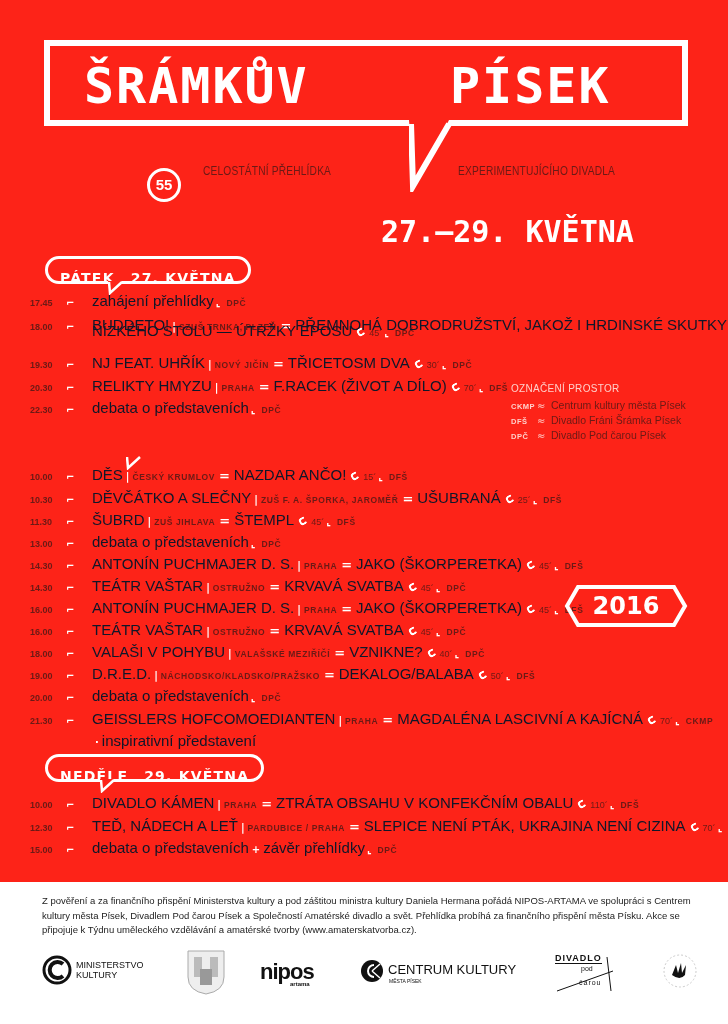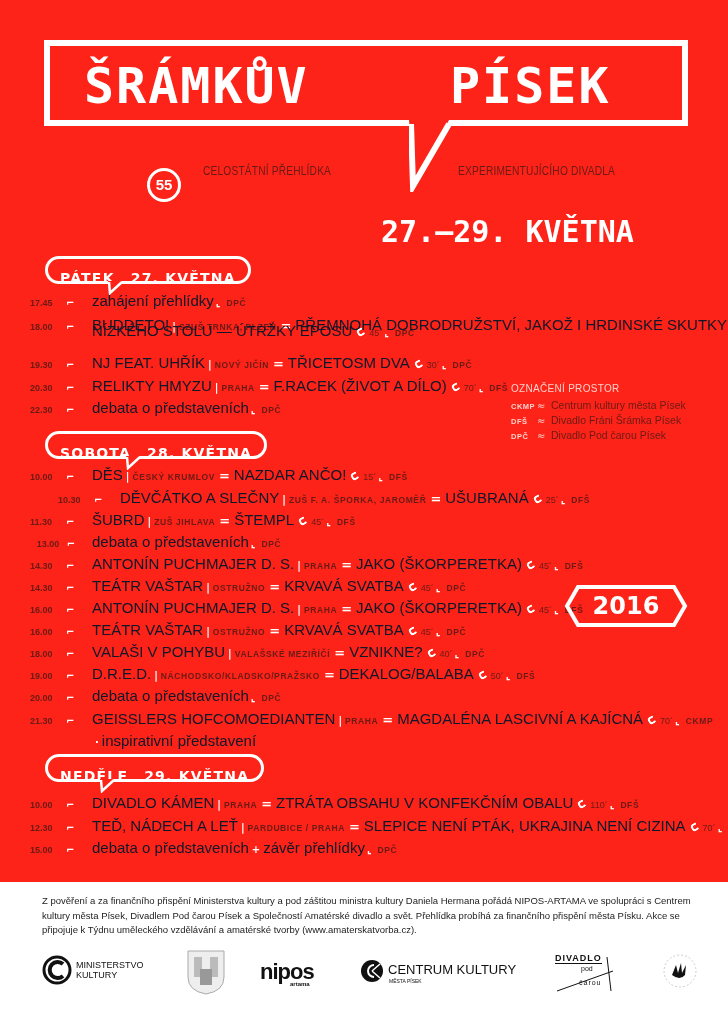--- a/index.html
+++ b/index.html
@@ -158,43 +158,40 @@
         <span class="legend-approx">≈</span>
         <span class="legend-name">Divadlo Fráni Šrámka Písek</span>
     </div>
     <div class="legend-row">
       <span class="legend-code">DPČ</span>
         <span class="legend-approx">≈</span>
         <span class="legend-name">Divadlo Pod čarou Písek</span>
     </div>
   </div>
 
-  <div class="day-label" style="top:431px;">
-    <span>SOBOTA</span><span class="d2">28. KVĚTNA</span>
-  </div>
   <svg class="bubble-tail" style="left:126px;top:456px;" width="16" height="14">
       <polygon points="0,0 14,0 2,12" fill="#fd2318"></polygon>
       <polyline points="1,1 2,12 14,1" fill="none" stroke="#fff" stroke-width="2.5"></polyline>
     </svg>
 
   <div id="day1">
       <div class="row" style="top: 466px;">
         <span class="time">10.00</span>
         <span class="time-mark">⌐</span>
         <span class="main">DĚS</span>
         <span class="sep">|</span>
         <span class="small">ČESKÝ KRUMLOV</span>
         <span class="eq">=</span>
         <span class="main">NAZDAR ANČO!</span>
         <span class="dur-icon"></span>
         <span class="dur">15´</span>
         <span class="venue-mark">⌞</span>
         <span class="venue">DFŠ</span>
       </div>
-      <div class="row" style="top: 489px; margin-left: 28px;">
+      <div class="row" style="top: 489px;">
         <span class="time">10.30</span>
         <span class="time-mark">⌐</span>
         <span class="main">DĚVČÁTKO A SLEČNY</span>
         <span class="sep">|</span>
         <span class="small">ZUŠ F. A. ŠPORKA, JAROMĚŘ</span>
         <span class="eq">=</span>
         <span class="main">UŠUBRANÁ</span>
         <span class="dur-icon"></span>
         <span class="dur">25´</span>
         <span class="venue-mark">⌞</span>
@@ -206,21 +203,21 @@
         <span class="main">ŠUBRD</span>
         <span class="sep">|</span>
         <span class="small">ZUŠ JIHLAVA</span>
         <span class="eq">=</span>
         <span class="main">ŠTEMPL</span>
         <span class="dur-icon"></span>
         <span class="dur">45´</span>
         <span class="venue-mark">⌞</span>
         <span class="venue">DFŠ</span>
       </div>
-      <div class="row" style="top: 533px; text-align: center;">
+      <div class="row" style="top: 533px;">
         <span class="time">13.00</span>
         <span class="time-mark">⌐</span>
         <span class="main">debata o představeních</span>
         <span class="venue-mark">⌞</span>
         <span class="venue">DPČ</span>
       </div>
       <div class="row" style="top: 555px;">
         <span class="time">14.30</span>
         <span class="time-mark">⌐</span>
         <span class="main">ANTONÍN PUCHMAJER D. S.</span>

